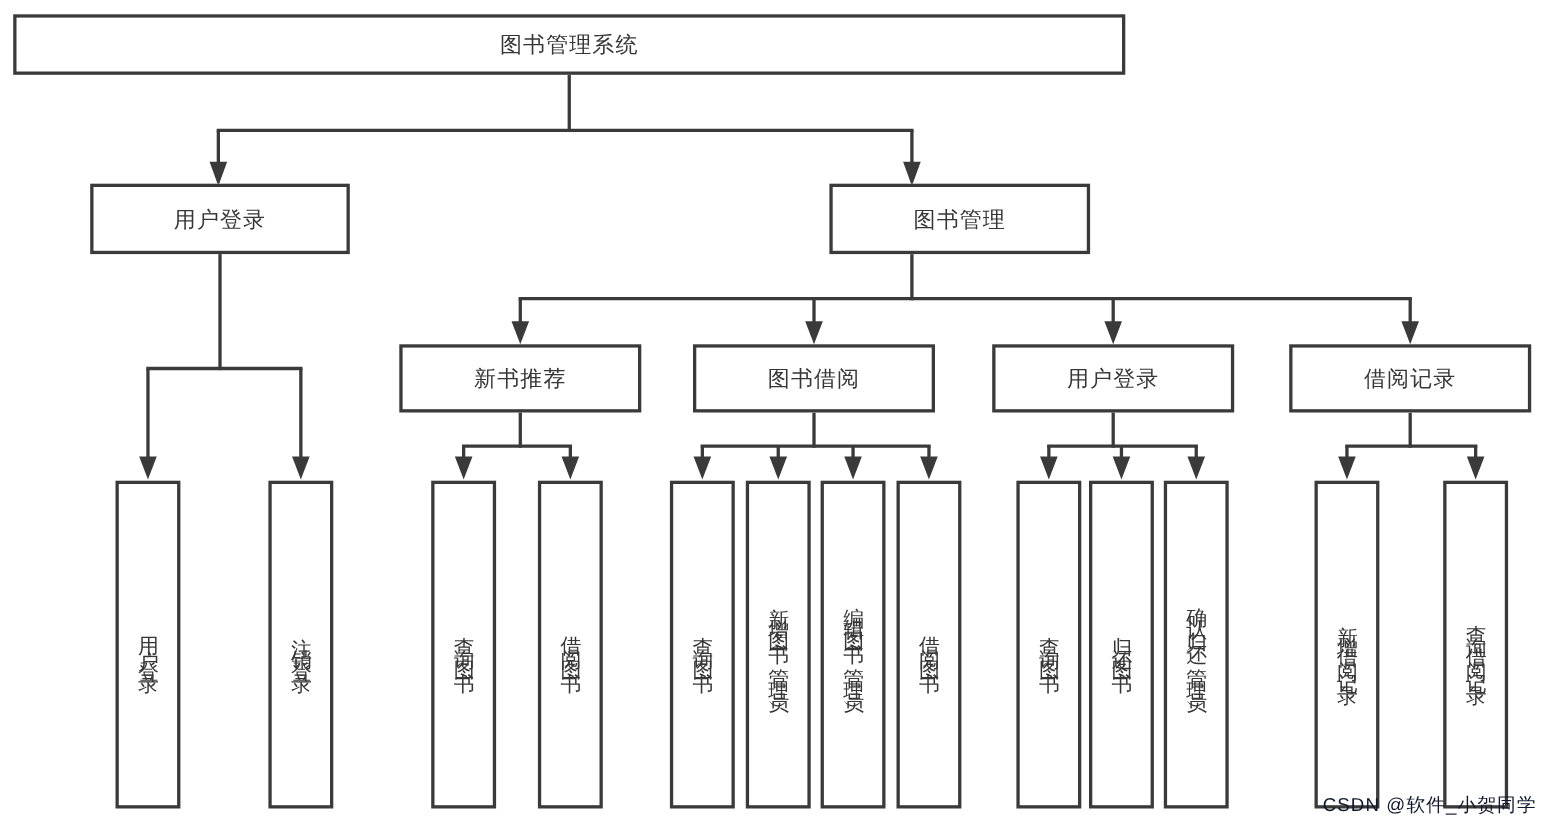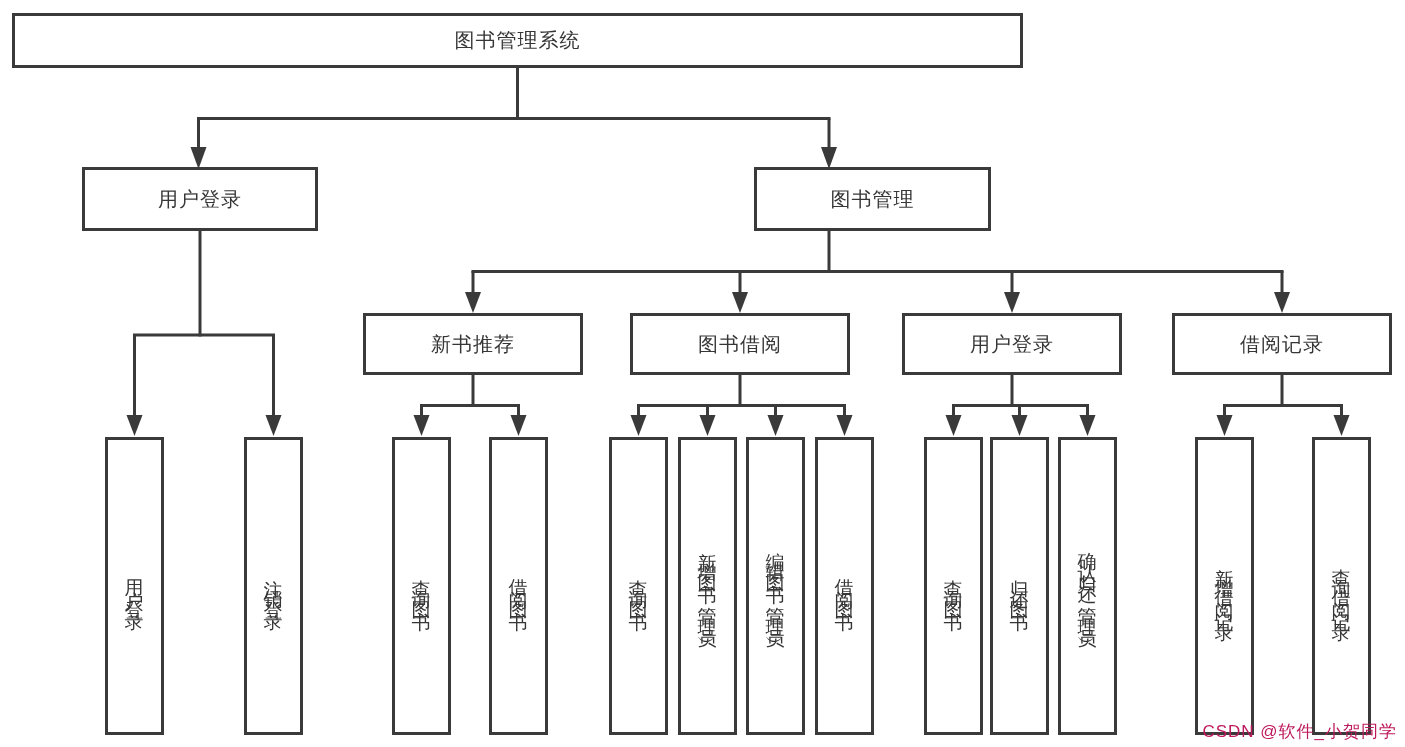--- a/index.html
+++ b/index.html
@@ -44,21 +44,21 @@
     line-height: 1;
     letter-spacing: 11px;
     color: #363636;
   }
   .watermark {
     position: absolute;
     right: 8px;
     bottom: 4px;
     font-size: 17px;
     letter-spacing: 1px;
-    color: #be185d;
+    color: #0f172a;
     font-family: "Liberation Sans", "DejaVu Sans", sans-serif;
     white-space: nowrap;
     margin-top: 40px;
   }
 </style>
 </head>
 <body>
 
 <div class="canvas">
 

